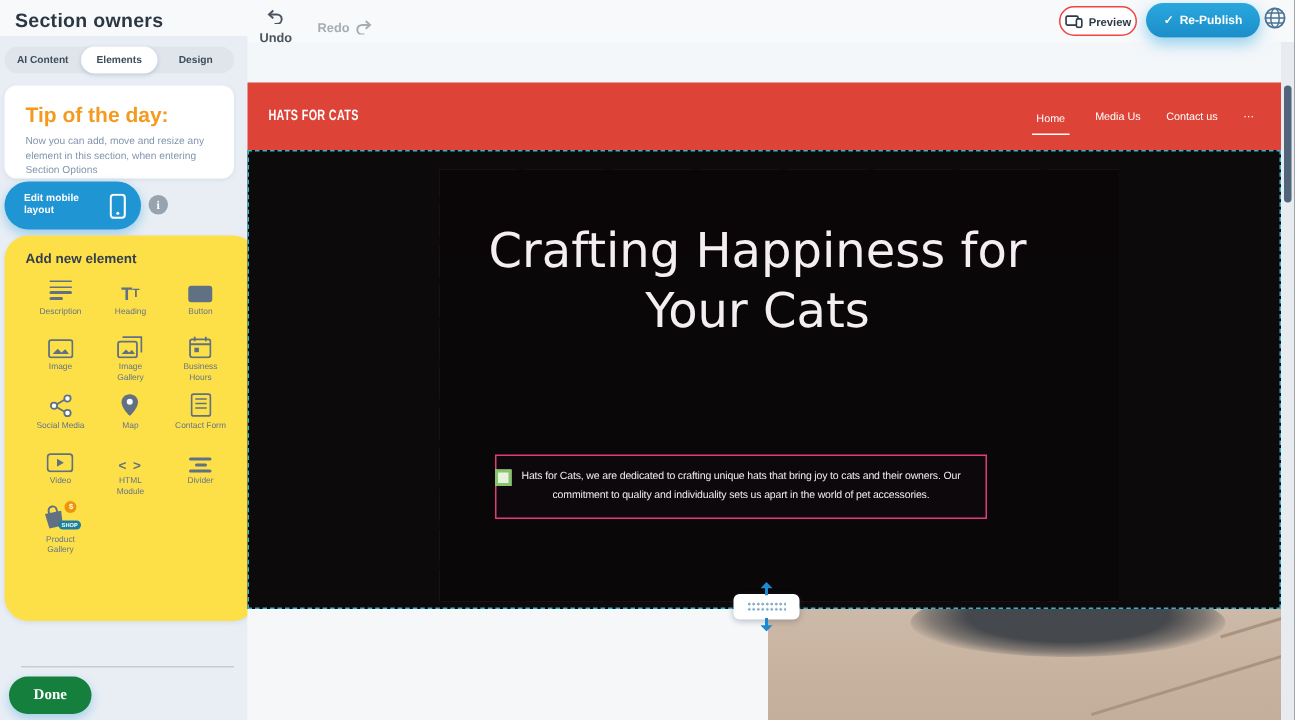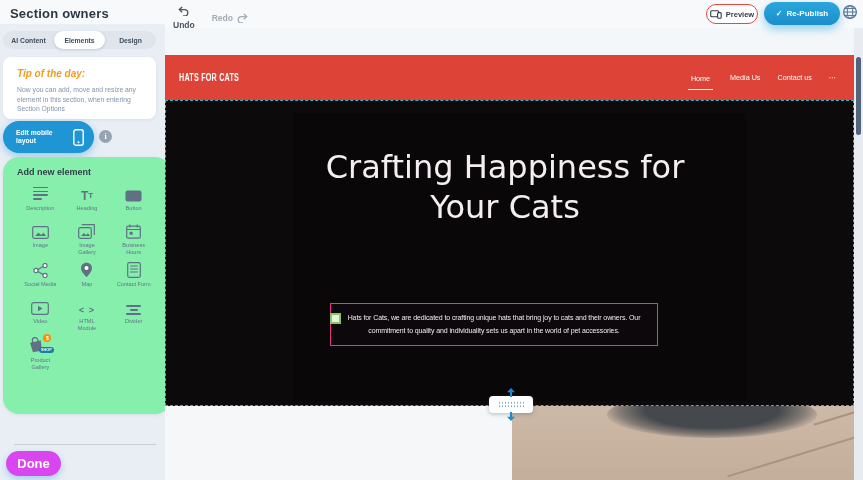--- a/index.html
+++ b/index.html
@@ -20,47 +20,47 @@
     background:linear-gradient(180deg,#2aa7de,#1b8ec9); box-shadow:0 4px 10px rgba(41,166,221,.5);
     display:flex; align-items:center; justify-content:center; gap:4px; color:#fff; font-size:8px; font-weight:bold; }
   .globe-btn { left:842px; top:4px; width:16px; height:16px; cursor:pointer; }
 
   
   .sidebar { left:0; top:24px; width:165px; height:456px; background:#e9eef5; }
   .tabs { left:3px; top:7px; width:153px; height:18px; background:#e0e5ec; border-radius:10px; display:flex; }
   .tab { flex:1; display:flex; align-items:center; justify-content:center; font-size:6.8px; font-weight:bold; color:#3d4c5c; cursor:pointer; border-radius:10px; }
   .tab.active { background:#fff; box-shadow:0 1px 3px rgba(60,90,130,.25); }
   .tip-card { left:3px; top:33px; width:153px; height:62px; background:#fff; border-radius:8px; box-shadow:0 1px 3px rgba(120,140,170,.15); padding:11px 14px; }
-  .tip-title { font-size:10px; font-weight:bold; color:#f49b1f; margin-bottom:6px;font-style:italic; }
+  .tip-title { font-size:14px; font-weight:bold; color:#f49b1f; margin-bottom:6px; }
   .tip-body { font-size:6.8px; line-height:9.5px; color:#8295ad; }
   .edit-mobile-btn { left:3px; top:97px; width:91px; height:32px; border-radius:17px; background:#1f95d4; box-shadow:0 3px 8px rgba(31,149,212,.4);
      display:flex; align-items:center; justify-content:space-between; padding:0 10px 0 13px; cursor:pointer; }
   .edit-mobile-label { font-size:6.8px; font-weight:bold; color:#fff; width:46px; line-height:8.5px; }
   .info-btn { left:99px; top:106px; width:13px; height:13px; border-radius:50%; background:#97a3ae; color:#fff; font-size:8px; font-weight:bold;
      display:flex; align-items:center; justify-content:center; cursor:pointer; font-family:"Liberation Serif", serif; }
-  .elements-card { left:3px; top:133px; width:168px; height:257px; background:#86efac; border-radius:16px; box-shadow:0 1px 3px rgba(120,140,170,.15); padding:10px 14px; }
+  .elements-card { left:3px; top:133px; width:168px; height:257px; background:#fde047; border-radius:16px; box-shadow:0 1px 3px rgba(120,140,170,.15); padding:10px 14px; }
   .elements-title { font-size:9px; font-weight:bold; color:#333f4d; margin-bottom:8px; }
   .el-grid { display:grid; grid-template-columns:1fr 1fr 1fr; row-gap:6px; }
   .el-cell { display:flex; flex-direction:column; align-items:center; cursor:pointer; min-height:31px; }
   .el-icon { height:17px; display:flex; align-items:flex-end; justify-content:center; color:#5f7183; }
   .el-label { font-size:5.6px; color:#64748b; text-align:center; margin-top:3px; line-height:6.5px; max-width:34px; }
   .desc-lines div { width:15px; height:1.6px; background:#5f7183; margin:0 auto 2.2px; border-radius:1px; }
   .desc-lines div:last-child { width:9px; margin-left:0; }
   .heading-glyph { font-size:12px; font-weight:bold; color:#5f7183; line-height:12px; }
   .heading-glyph .sm { font-size:8px; }
   .html-glyph { font-size:9px; font-weight:bold; color:#5f7183; letter-spacing:1px; }
   .divider-glyph div { width:15px; height:1.6px; background:#5f7183; border-radius:1px; }
   .divider-glyph div.mid { width:8px; margin:2.5px auto; }
   .pg-wrap { position:relative; width:24px; height:18px; }
   .pg-badge { position:absolute; right:1px; top:-2px; width:8px; height:8px; border-radius:50%; background:#f0940a; color:#fff;
       font-size:5px; font-weight:bold; display:flex; align-items:center; justify-content:center; }
   .pg-shop { position:absolute; right:-2px; bottom:1px; background:#1c7f9e; color:#fff; border-radius:4px; font-size:3.8px; font-weight:bold; padding:1px 2.5px; }
   .done-divider { left:14px; top:420px; width:142px; height:1px; background:#c8ccd4; }
-  .done-btn { left:6px; top:427px; width:55px; height:25px; border-radius:13px; background:#d946ef; box-shadow:0 3px 7px rgba(31,149,212,.35);
-      display:flex; align-items:center; justify-content:center; color:#fff; font-size:13px; font-weight:bold; cursor:pointer; }
+  .done-btn { left:6px; top:427px; width:55px; height:25px; border-radius:13px; background:#15803d; box-shadow:0 3px 7px rgba(31,149,212,.35);
+      display:flex; align-items:center; justify-content:center; color:#fff; font-size:10px; font-weight:bold; cursor:pointer;font-family:Liberation Serif, serif; }
 
   
   .browser-bar { left:165px; top:28px; width:689px; height:27px; background:#fff; display:flex; align-items:center; }
   .dot { width:5px; height:5px; border-radius:50%; background:#e0e3e8; margin-right:3px; }
   .dots { display:flex; margin-left:7px; margin-right:10px; }
   .url-text { font-size:9.5px; font-weight:bold; color:#7a4540; margin-left:5px; }
   .domain-cta { font-size:9px; font-weight:bold; color:#43b14b; margin-left:8px; letter-spacing:.2px; cursor:pointer; }
   .scroll-track { left:854px; top:28px; width:9px; height:452px; background:#e8ecf0; }
   .scroll-thumb { left:856px; top:57px; width:5px; height:78px; border-radius:3px; background:#51647a; cursor:pointer; }
 

